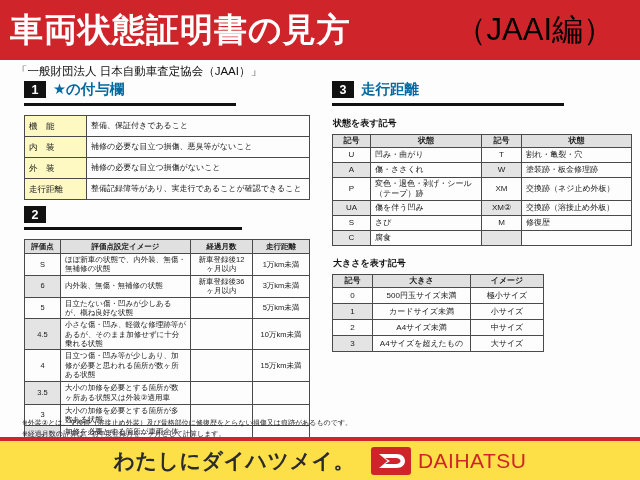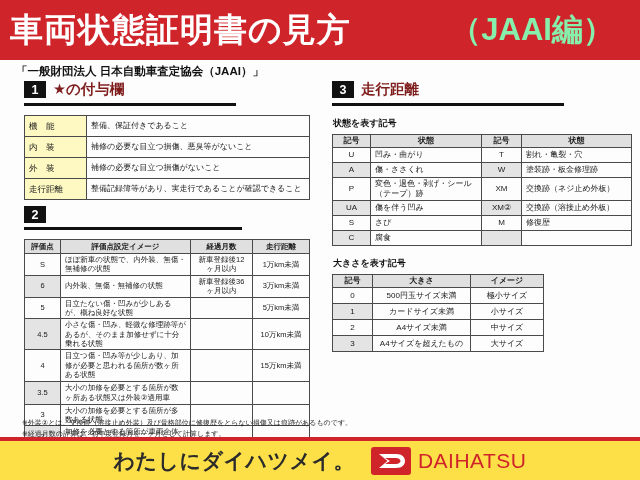--- a/index.html
+++ b/index.html
@@ -3,27 +3,27 @@
 <meta charset="utf-8">
 <style>
   * { margin:0; padding:0; box-sizing:border-box; }
   html,body { width:640px; height:480px; }
   body { font-family:"Liberation Sans","DejaVu Sans",sans-serif; background:#ffffff; color:#1a1a1a; position:relative; overflow:hidden; }
   .page { position:absolute; inset:0; background:#fdfdfd; }
 
   
   .banner { position:absolute; left:0; top:0; width:640px; height:60px; background:#d0242b; display:flex; align-items:center; padding:0 26px 0 10px; }
   .banner-title { color:#fff; font-size:33px; font-weight:bold; letter-spacing:1px; white-space:nowrap; }
-  .banner-edition { color:#86efac; font-size:31px; font-weight:bold; margin-left:auto; white-space:nowrap;text-align:right; }
-  .org-line { position:absolute; left:16px; top:64px; font-size:11.5px; font-weight:bold; color:#111;text-align:right; }
+  .banner-edition { color:#000000; font-size:31px; font-weight:normal; margin-left:auto; white-space:nowrap;text-align:right; }
+  .org-line { position:absolute; left:16px; top:64px; font-size:11.5px; font-weight:normal; color:#111;text-align:right; }
 
   
   .sec-header { display:flex; align-items:center; gap:7px; border-bottom:3px solid #111; padding-bottom:4px; }
   .num-box { background:#111; color:#fff; width:22px; height:17px; display:flex; align-items:center; justify-content:center; font-size:12.5px; font-weight:bold; flex:0 0 auto; }
-  .sec-title { font-size:14.5px; font-weight:bold; color:#7f1d1d; white-space:nowrap; }
+  .sec-title { font-size:14.5px; font-weight:bold; color:#0369a1; white-space:nowrap; }
 
   
   table { border-collapse:collapse; table-layout:fixed; width:100%; }
   th,td { border:1px solid #4a4a4a; font-size:8px; line-height:1.25; padding:1px 4px; vertical-align:middle; color:#1a1a1a; overflow:hidden; }
   th { background:#e0e0e0; font-weight:bold; text-align:center; }
   td.sym { text-align:center; }
   tbody tr:nth-child(even) td.sym { background:#e4e4e4; }
 
   
   .sec1 { position:absolute; left:24px; top:80px; width:286px; }

